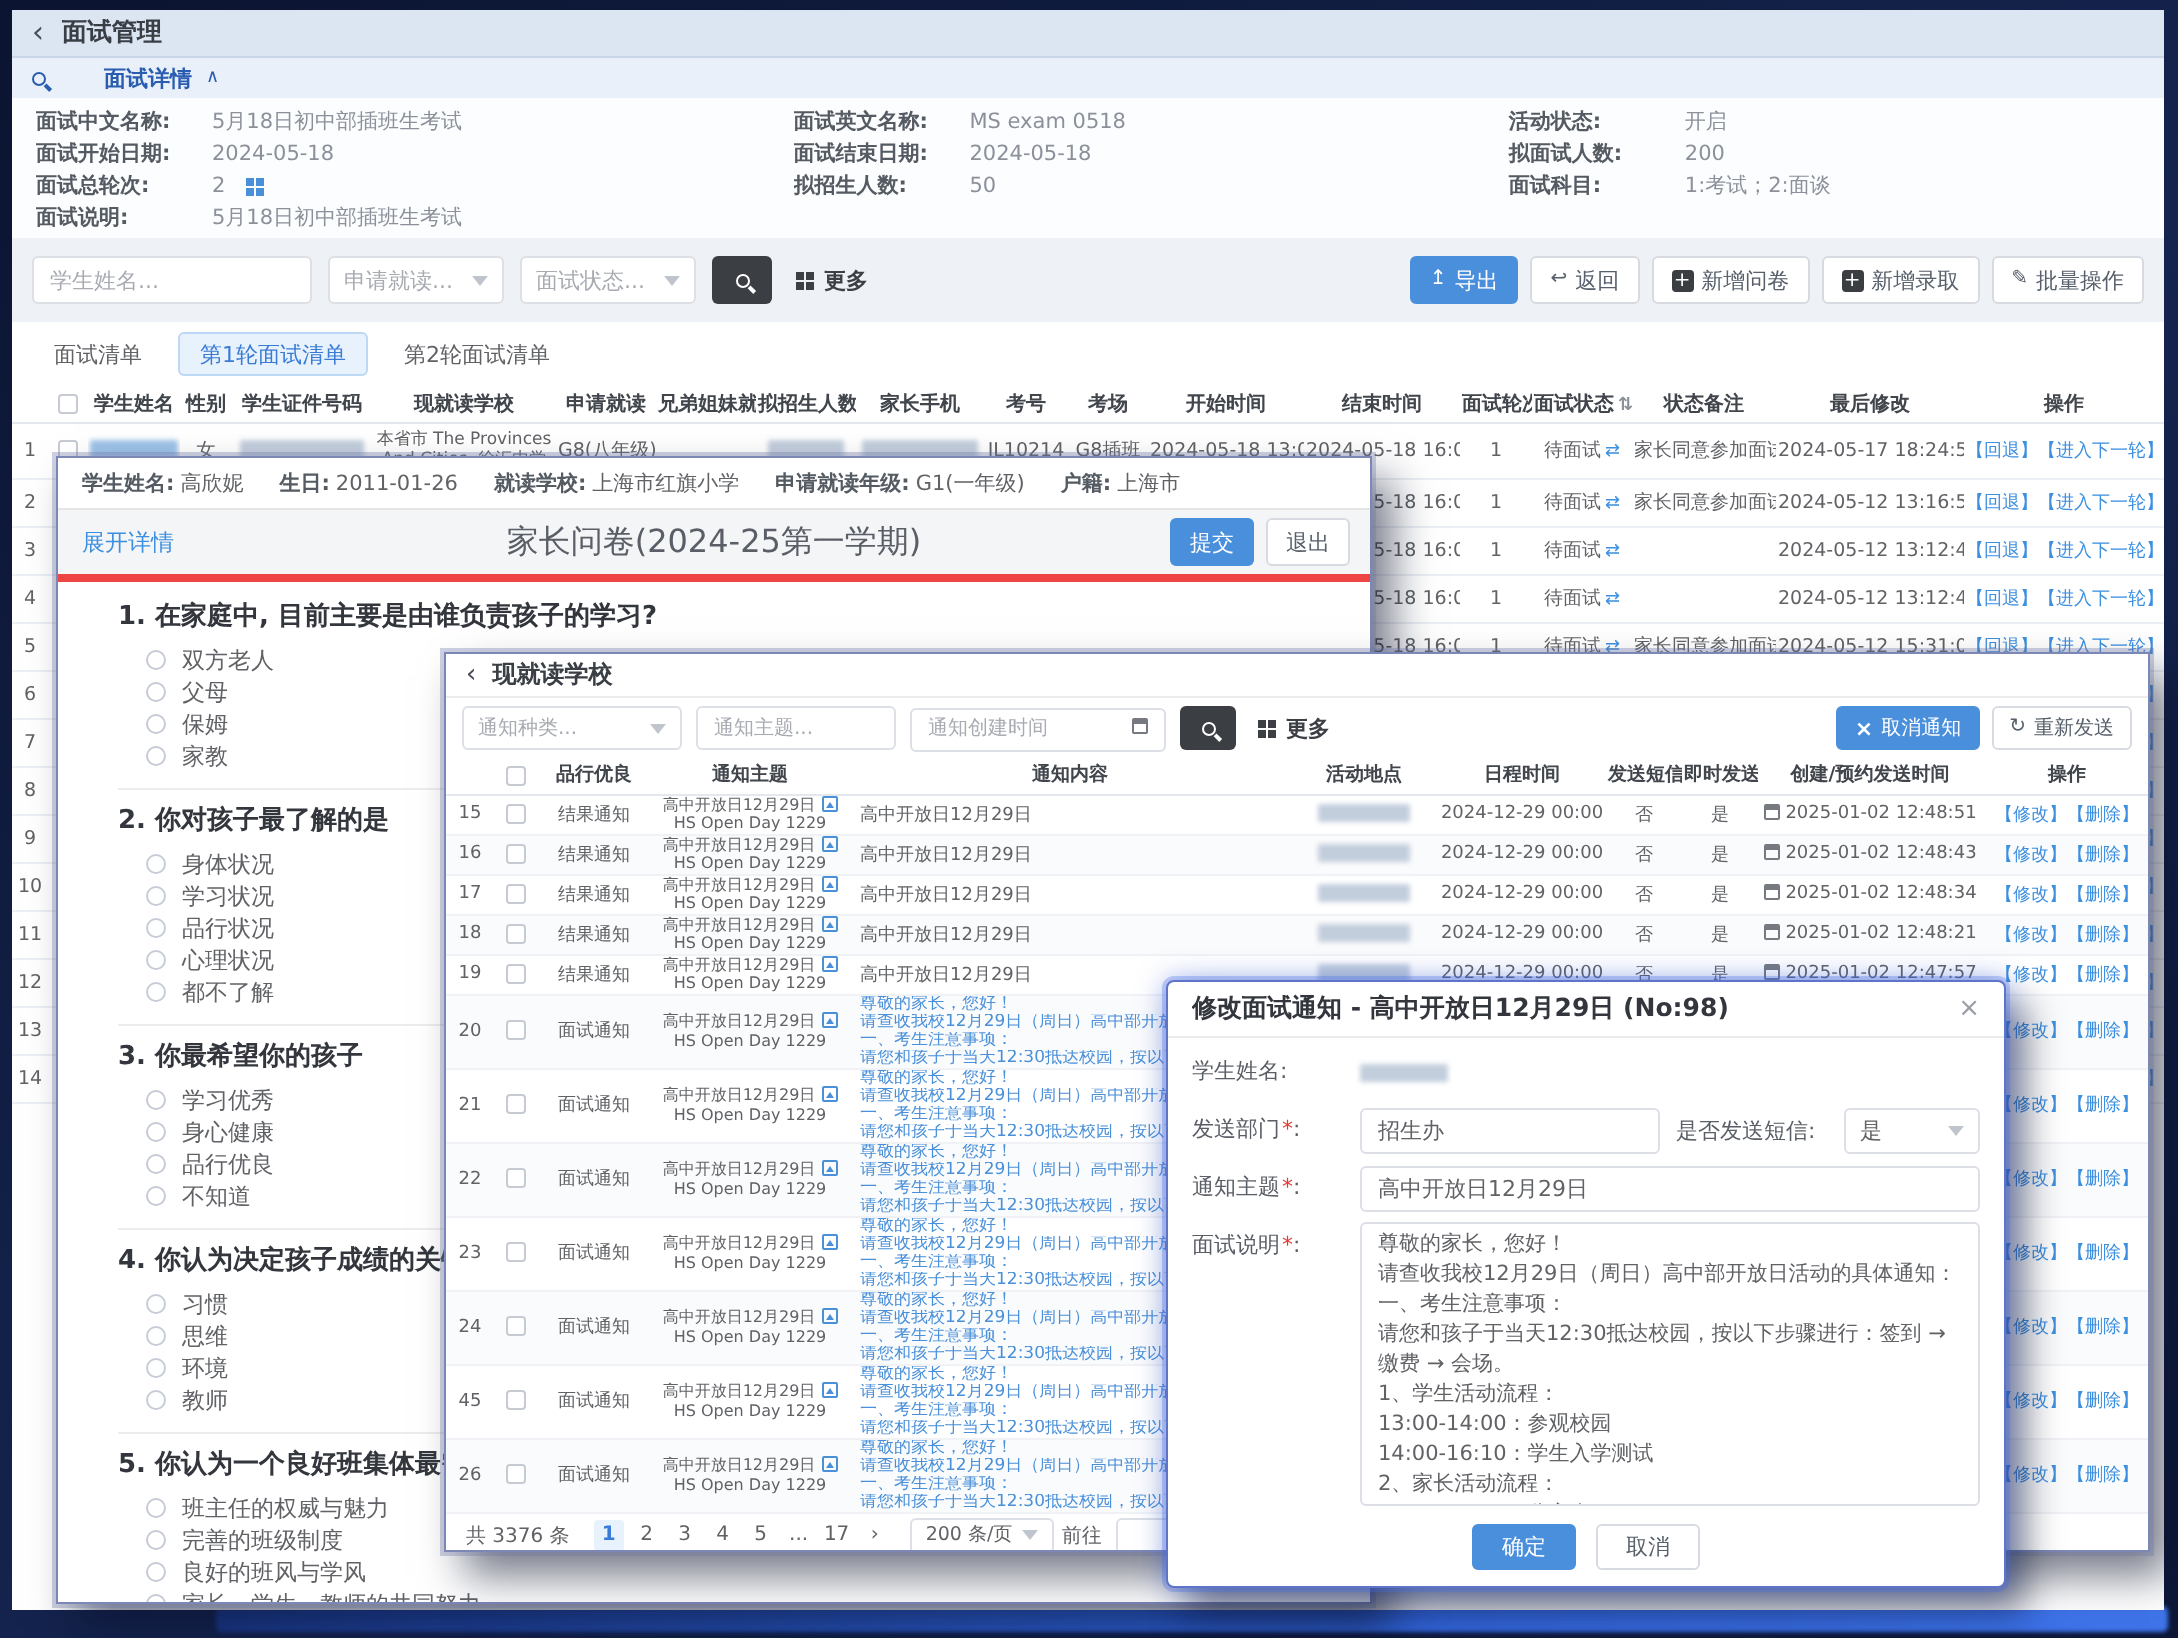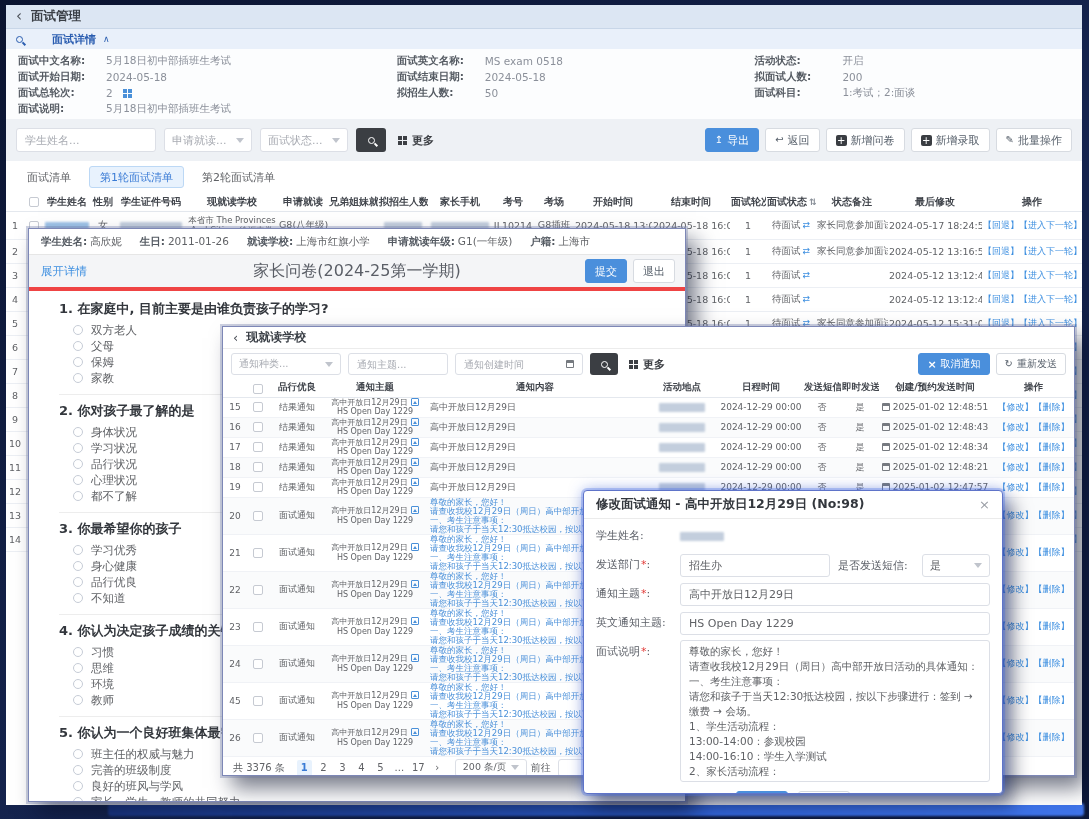--- a/index.html
+++ b/index.html
@@ -1065,24 +1065,20 @@
         <span class="mo-sms-label">是否发送短信:</span>
         <div class="sel mo-sel">
           <span>是</span>
           <span class="caret"></span>
         </div>
       </div>
       <div class="mo-row">
         <span class="mo-label" id="subject-label">通知主题<i class="req">*</i>:</span>
         <input class="ipt grow" value="高中开放日12月29日" style="">
       </div>
-      <div class="mo-row">
-        <span class="mo-label">英文通知主题:</span>
-        <input class="ipt grow" value="HS Open Day 1229" style="">
-      </div>
       <div class="mo-row top">
         <span class="mo-label" id="desc-label">面试说明<i class="req">*</i>:</span>
         <textarea class="ta" style="">尊敬的家长，您好！
 请查收我校12月29日（周日）高中部开放日活动的具体通知：
 一、考生注意事项：
 请您和孩子于当天12:30抵达校园，按以下步骤进行：签到 → 缴费 → 会场。
 1、学生活动流程：
 13:00-14:00：参观校园
 14:00-16:10：学生入学测试
 2、家长活动流程：

